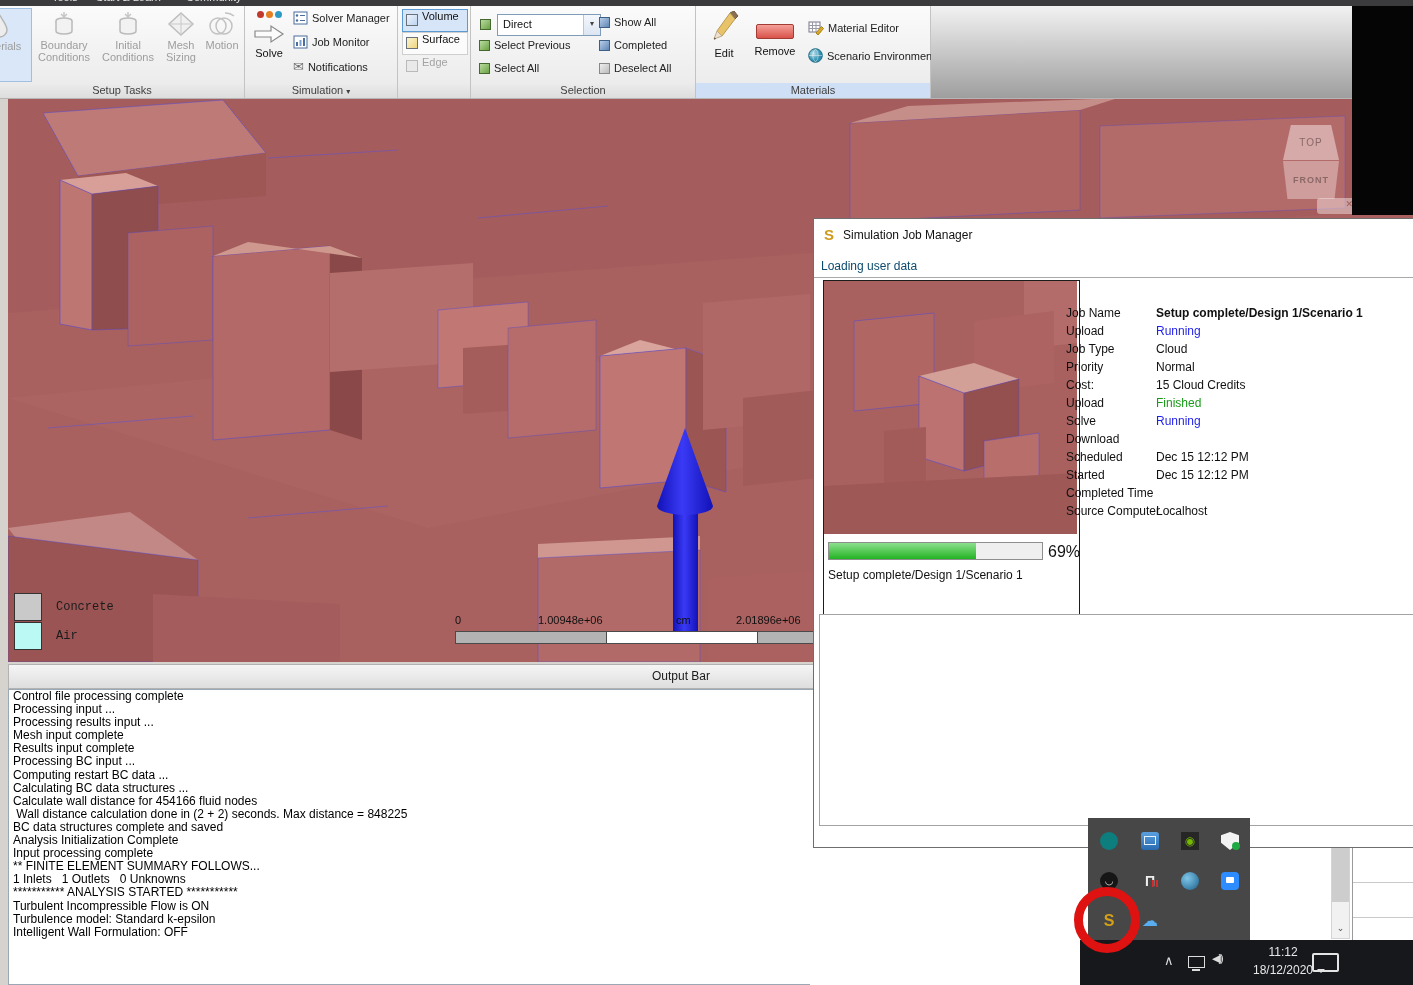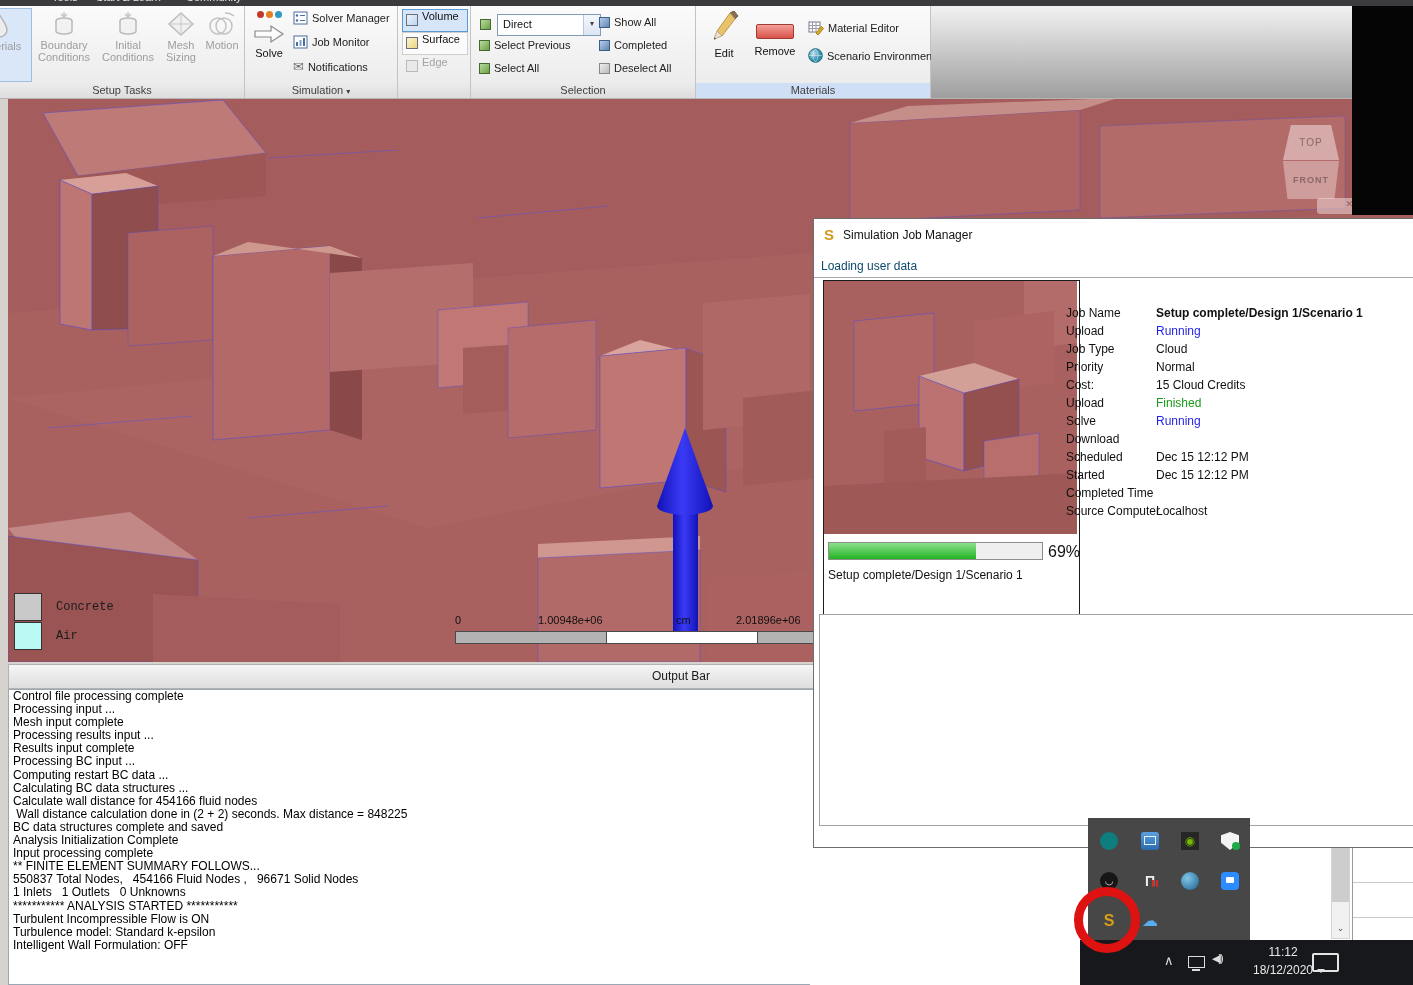--- a/index.html
+++ b/index.html
@@ -376,33 +376,32 @@
     </div>
     <div class="navpill">
       <span class="x">✕</span>
     </div>
   </div>
 
   <div class="abs outputbar">Output Bar</div>
   <div class="abs console">
     <span>Control file processing complete</span>
     <span>Processing input ...</span>
+    <span>Processing results input ...</span>
     <span>Mesh input complete</span>
-    <span>Processing results input ...</span>
     <span>Results input complete</span>
     <span>Processing BC input ...</span>
     <span>Computing restart BC data ...</span>
     <span>Calculating BC data structures ...</span>
     <span>Calculate wall distance for 454166 fluid nodes</span>
     <span> Wall distance calculation done in (2 + 2) seconds. Max distance = 848225</span>
     <span>BC data structures complete and saved</span>
     <span>Analysis Initialization Complete</span>
     <span>Input processing complete</span>
     <span>** FINITE ELEMENT SUMMARY FOLLOWS...</span>
-    <span>550837 Total Nodes,   454166 Fluid Nodes ,   96671 Solid Nodes</span>
     <span>1 Inlets   1 Outlets   0 Unknowns</span>
     <span>*********** ANALYSIS STARTED ***********</span>
     <span>Turbulent Incompressible Flow is ON</span>
     <span>Turbulence model: Standard k-epsilon</span>
     <span>Intelligent Wall Formulation: OFF</span>
   </div>
 
   <div class="abs blackstrip"></div>
   <div class="abs backwin">
     <div class="rows"></div>

